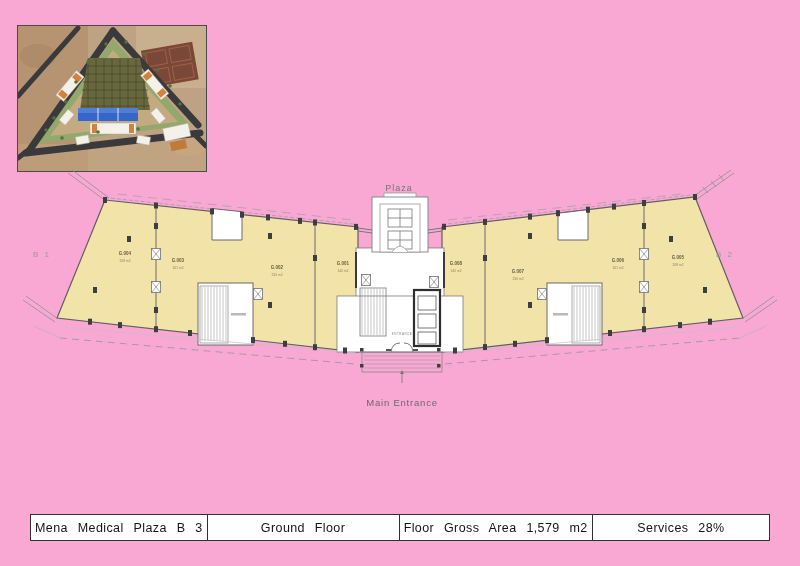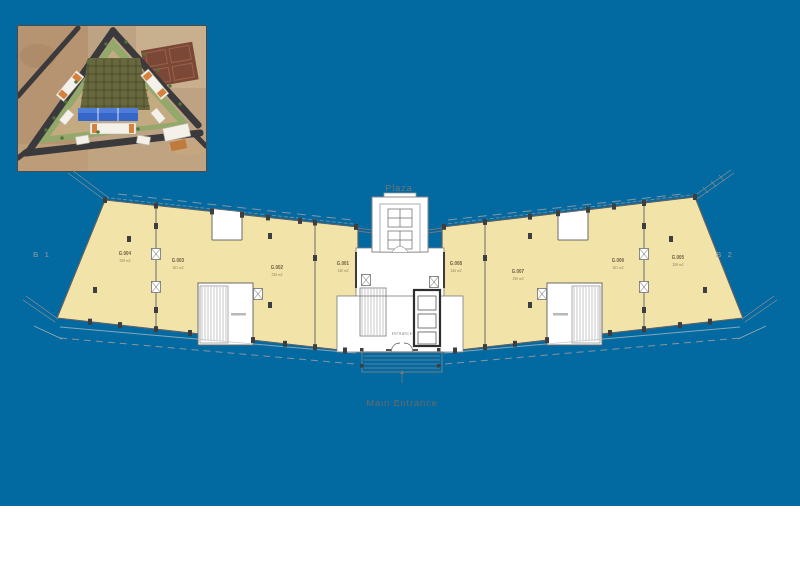--- a/index.html
+++ b/index.html
@@ -1,16 +1,16 @@
 <!DOCTYPE html>
 <html><head>
 <meta charset="utf-8">
 <style>
   html,body{margin:0;padding:0;background:#fff;}
-  .page{position:relative;width:800px;height:506px;background:#0369a1;overflow:hidden;
+  .page{position:relative;width:800px;height:566px;background:#f9a8d4;overflow:hidden;
         font-family:"Liberation Sans", sans-serif;text-decoration:underline;}
   .inset{position:absolute;left:17px;top:25px;width:188px;height:145px;
          border:1px solid #4a4a4a;background:#bda283;}
   .plan-svg{position:absolute;left:0;top:0;width:800px;height:566px;}
   .footer{position:absolute;left:30px;top:514px;width:740px;height:27px;
           display:flex;border:1px solid #2f2f2f;background:#fff;box-sizing:border-box;}
   .footer .cell{display:flex;align-items:center;justify-content:center;
           border-left:1px solid #2f2f2f;box-sizing:border-box;
           font-size:12.5px;color:#141414;letter-spacing:.4px;word-spacing:6px;white-space:nowrap;}
   .footer .cell:first-child{border-left:none;}
@@ -390,14 +390,28 @@
       <text x="456" y="272" text-anchor="middle" class="t-uarea">140 m2</text>
       <text x="518" y="273" text-anchor="middle" class="t-uid">G.007</text>
       <text x="518" y="280" text-anchor="middle" class="t-uarea">230 m2</text>
       <text x="618" y="262" text-anchor="middle" class="t-uid">G.006</text>
       <text x="618" y="269" text-anchor="middle" class="t-uarea">161 m2</text>
       <text x="678" y="259" text-anchor="middle" class="t-uid">G.005</text>
       <text x="678" y="266" text-anchor="middle" class="t-uarea">208 m2</text>
     </g>
   </svg>
 
+  <div class="footer">
+    <div class="cell c1">
+      <span>Mena Medical Plaza B 3</span>
+    </div>
+    <div class="cell c2">
+      <span>Ground Floor</span>
+    </div>
+    <div class="cell c3">
+      <span>Floor Gross Area 1,579 m2</span>
+    </div>
+    <div class="cell c4">
+      <span>Services 28%</span>
+    </div>
+  </div>
 
 </div>
 
 </body></html>

